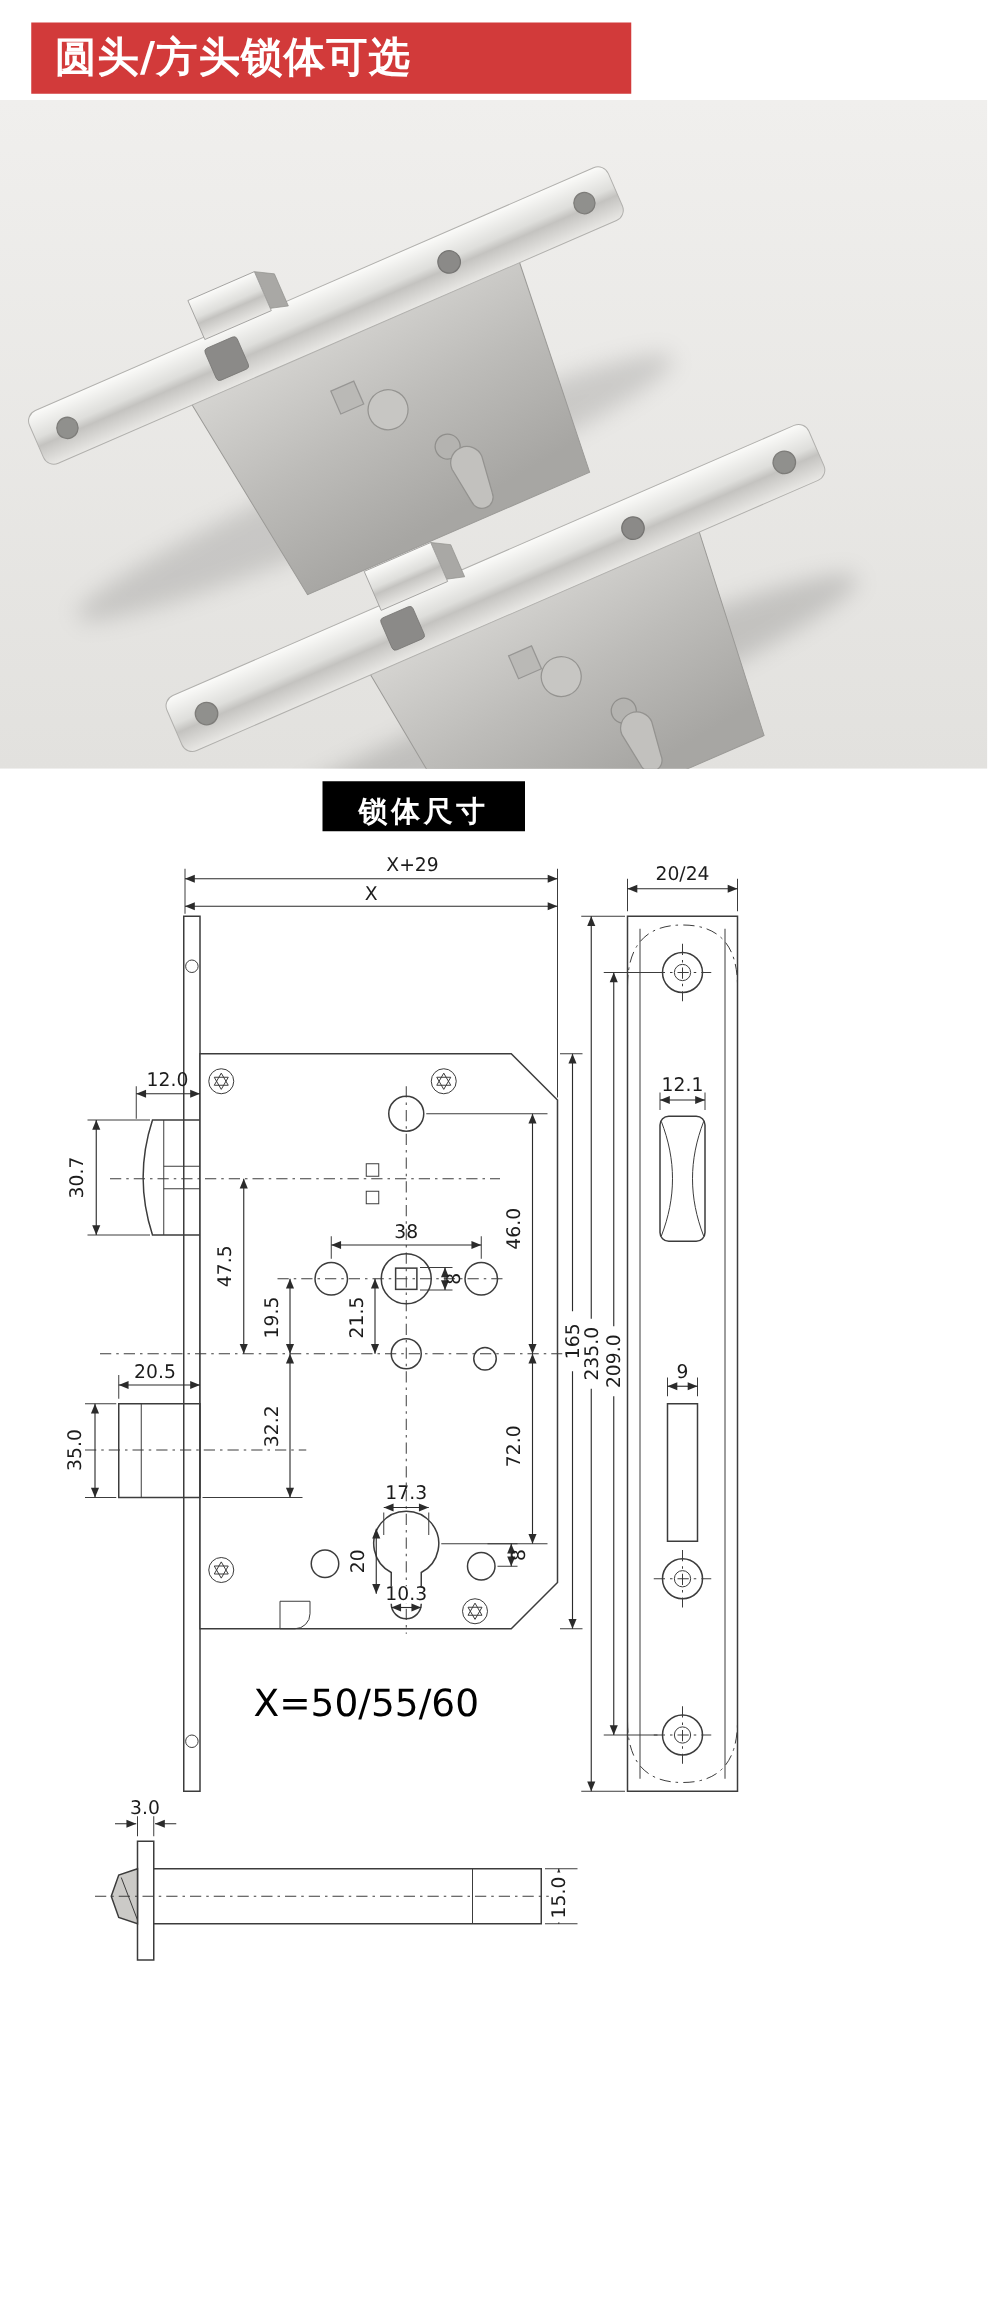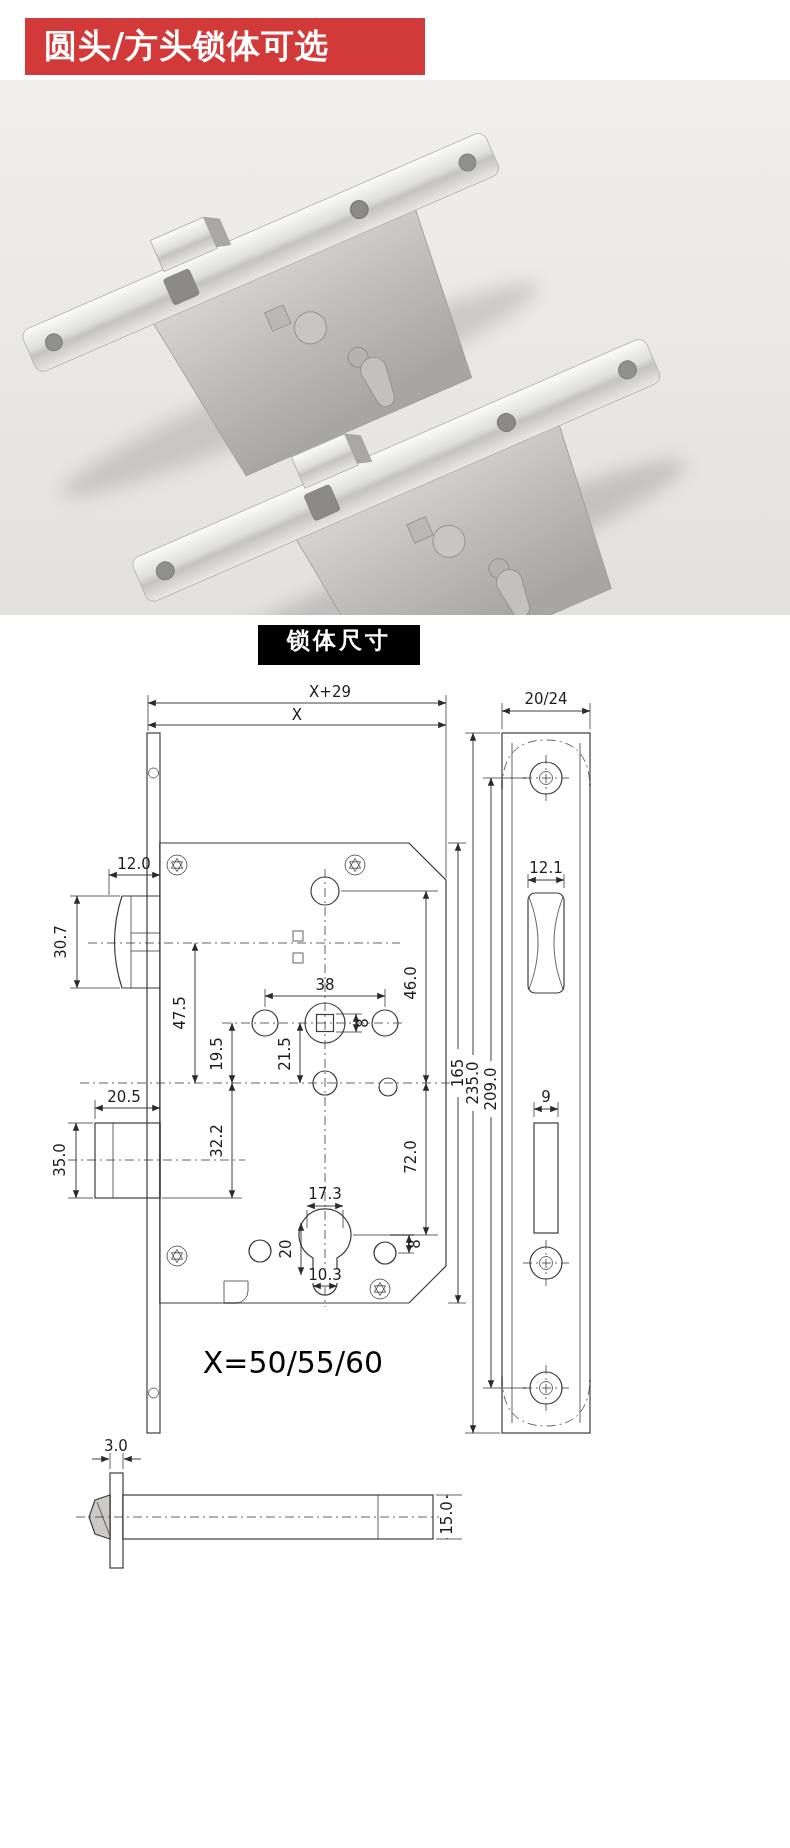--- a/index.html
+++ b/index.html
@@ -2,31 +2,31 @@
 <html><head>
 <meta charset="utf-8">
 <style>
   * { margin:0; padding:0; box-sizing:border-box; }
   html, body { background:#ffffff; }
   body {
     width:790px; height:1848px; overflow:hidden;
     font-family:"DejaVu Sans","Liberation Sans",sans-serif;
   }
   .banner {
-    margin:18px 0 0 25px; width:400px; height:57px;
+    margin:18px 0 0 25px; width:480px; height:57px;
     background:#d23a3a; color:#fff;
     display:flex; align-items:center; padding-left:19px;
     font-size:33px; font-weight:700; letter-spacing:1px;
   }
   .photo { margin-top:5px; width:790px; height:535px; }
   .photo svg { display:block; }
   .section-label {
     margin:10px 0 0 258px; width:162px; height:40px;
     background:#000; color:#fff;
-    display:flex; align-items:flex-start; justify-content:center;
+    display:flex; align-items:flex-end; justify-content:center;
     font-size:23px; font-weight:700; letter-spacing:3px;
   }
   .diagram { margin-top:18px;margin-left:10px; }
   svg text { font-family:"DejaVu Sans","Liberation Sans",sans-serif; }
   .dimtxt { font-size:15px; fill:#1c1c1c; }
   .formula { font-size:30px; fill:#000; }
   .ln   { stroke:#3c3c3c; stroke-width:1.2; fill:none; }
   .lnf  { stroke:#3c3c3c; stroke-width:1.2; fill:#fff; }
   .thin { stroke:#3c3c3c; stroke-width:0.8; fill:none; }
   .dash { stroke:#3c3c3c; stroke-width:0.8; fill:none; stroke-dasharray:9 4 2 4; }

